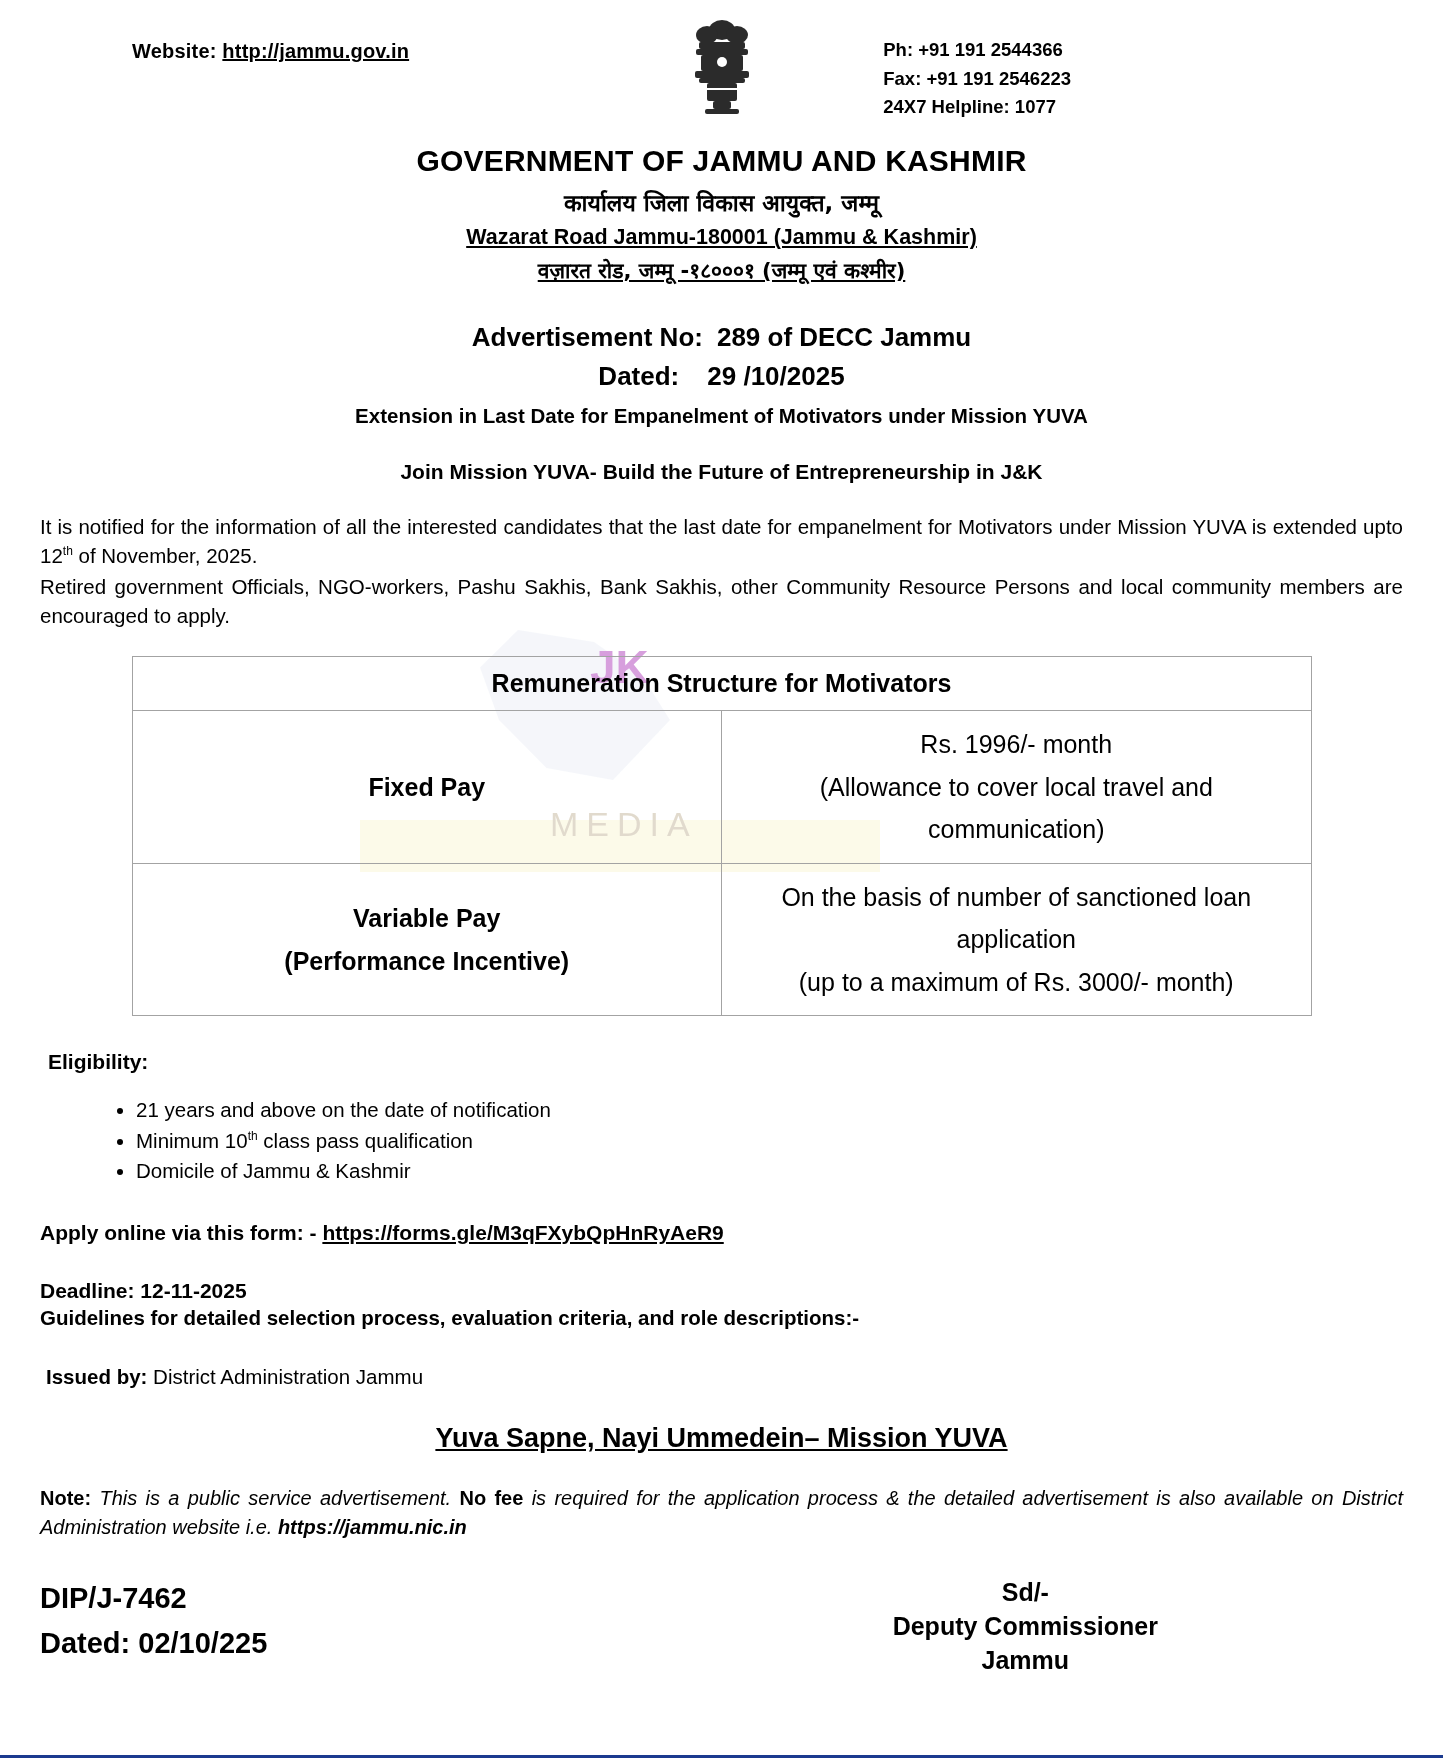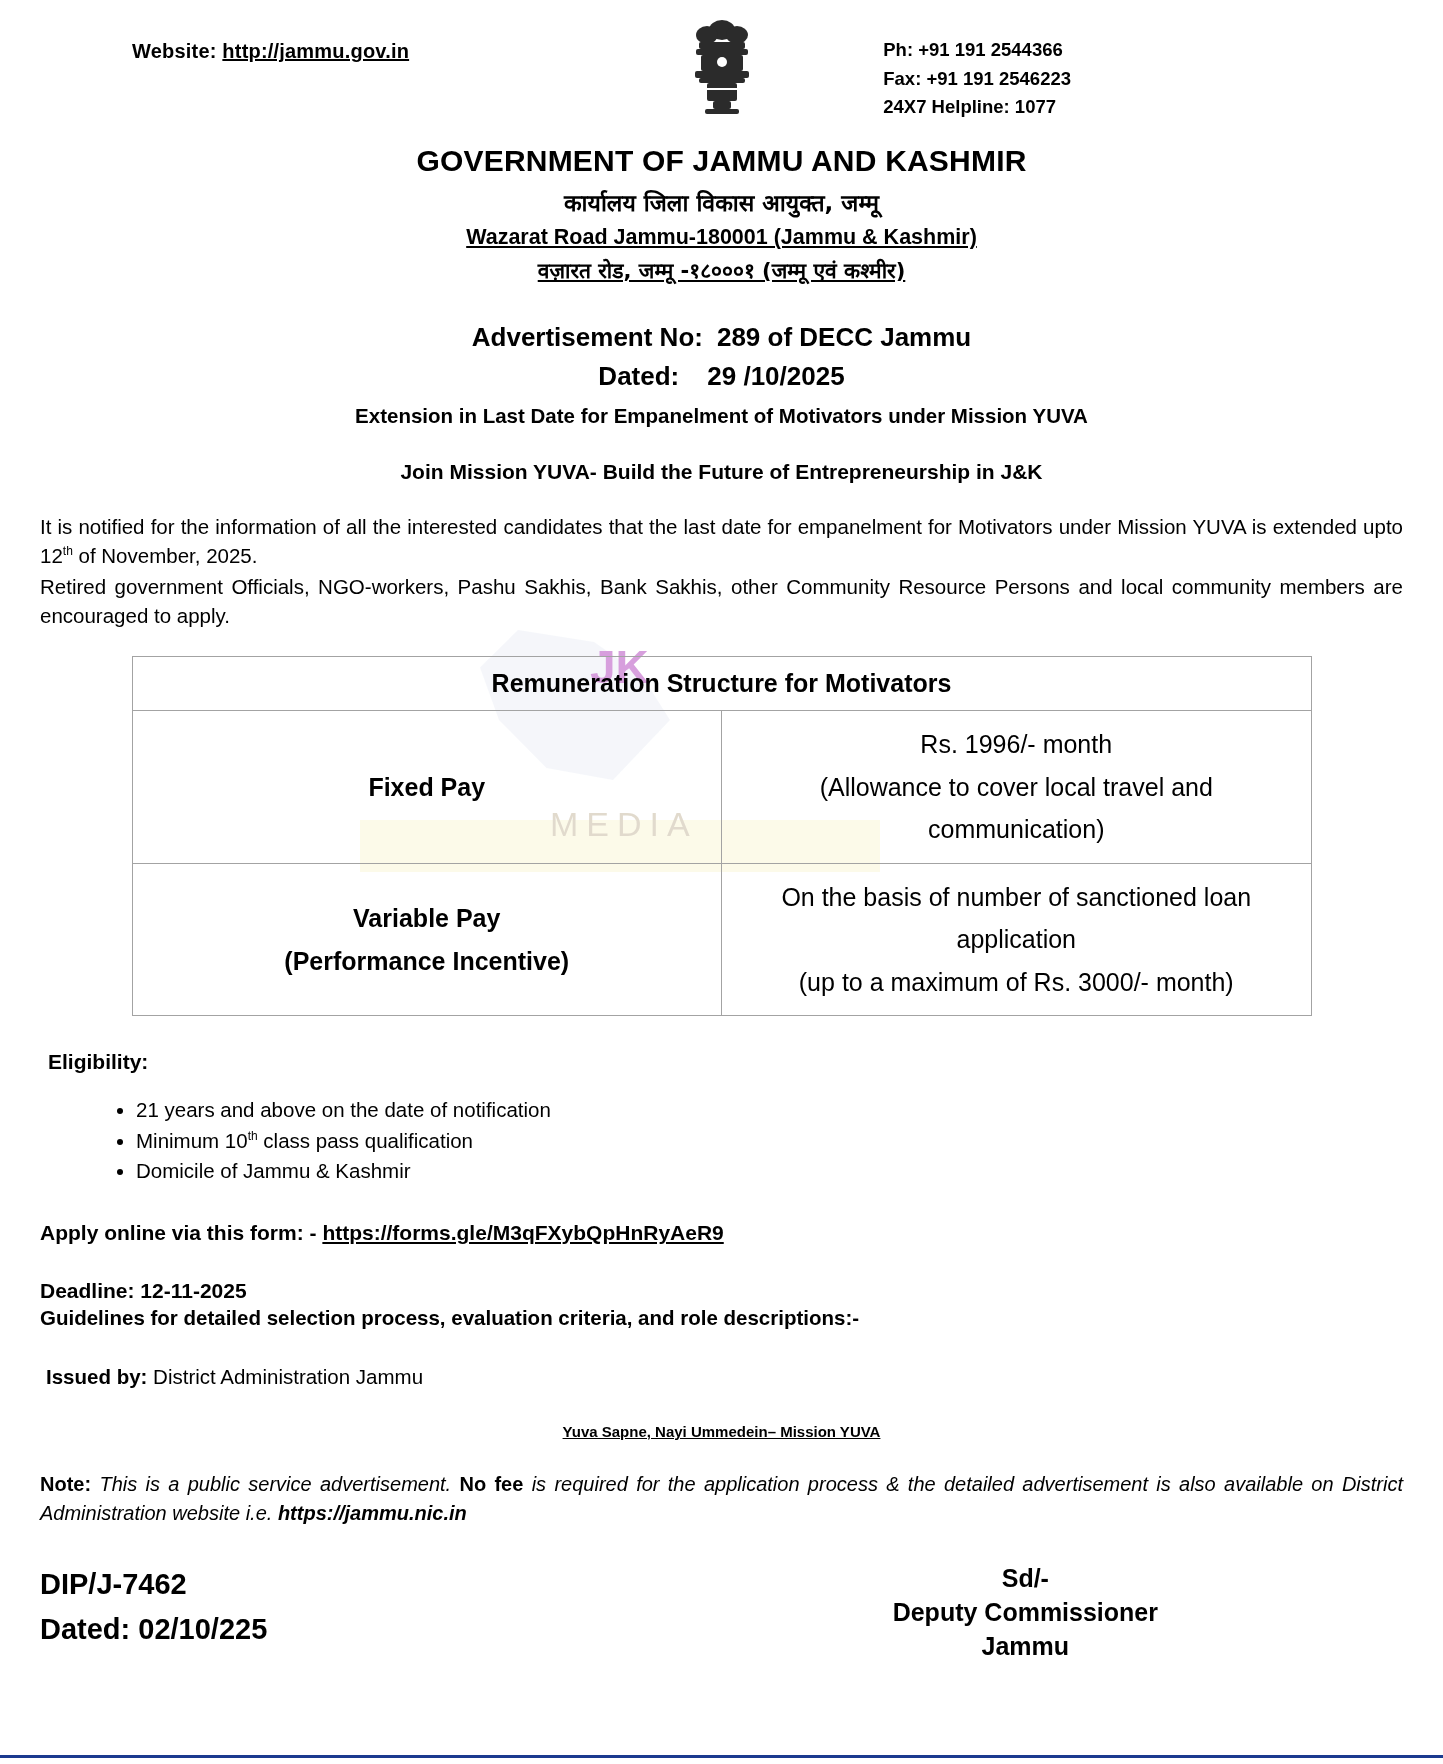--- a/index.html
+++ b/index.html
@@ -195,21 +195,21 @@
   }
   .guidelines .glink { text-decoration: underline; word-break: break-all; }
   .issued {
     font-size: 20.5px;
     margin-top: 32px;
     margin-left: 6px;
   }
   .issued b { font-weight: bold; }
   .slogan {
     text-align: center;
-    font-size: 15px;
+    font-size: 27px;
     font-weight: bold;
     text-decoration: underline;
     margin-top: 34px;
   }
   .note {
     font-size: 20px;
     font-style: italic;
     line-height: 1.45;
     margin-top: 30px;
     text-align: justify;

